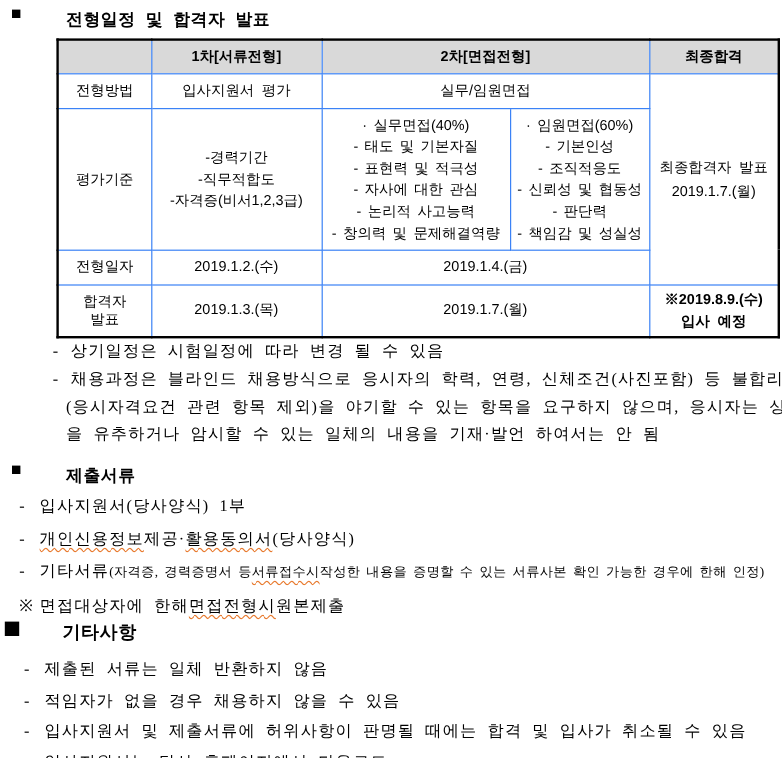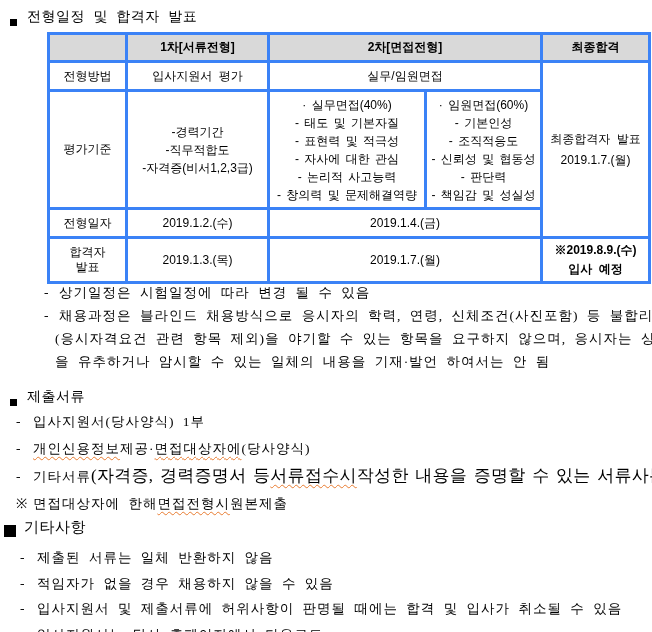--- a/index.html
+++ b/index.html
@@ -3,54 +3,54 @@
 <meta charset="utf-8">
 <style>
   * { margin:0; padding:0; box-sizing:border-box; }
   html,body { background:#fff; }
   .page {
     position:relative; width:652px; height:632px; background:#ffffff;
     color:#000; font-family:"Liberation Sans", sans-serif; overflow:hidden;
   }
 
   
-  .sec-head { position:absolute; display:flex; align-items:flex-end; font-weight:normal; }
+  .sec-head { position:absolute; display:flex; align-items:flex-start; font-weight:bold;gap:28px; }
   .sq-small { width:7px; height:7px; background:#000; margin-right:10px; flex:0 0 auto; }
   .sq-big { width:12px; height:12px; background:#000; margin-right:8px; flex:0 0 auto; }
   .head1 { left:10px; top:8px;  font-size:14px; letter-spacing:0.5px; word-spacing:4px; }
   .head2 { left:10px; top:388px; font-size:14px; letter-spacing:0.5px; }
   .head3 { left:4px;  top:518px; font-size:15px; letter-spacing:0.5px; }
 
   
   table.schedule {
     position:absolute; left:47px; top:32px;
     border-collapse:collapse; table-layout:fixed;
     border:2px solid #000; word-spacing:3px;
   }
   table.schedule td {
-    border:3px solid #3b82f6; text-align:center; vertical-align:middle;
+    border:1px solid #3b82f6; text-align:center; vertical-align:middle;
     font-size:12px; padding:2px 4px; overflow:hidden;
   }
   .hdr  { background:#d9d9d9; font-weight:bold; font-size:12.5px; }
   .rowlabel { font-weight:normal; font-size:12.5px; line-height:1.25; }
   .list-cell { text-align:left; font-size:11.5px; line-height:18px; padding:4px 4px 4px 7px; word-spacing:2px; }
   .twoline { line-height:1.7; }
   .bold-cell { font-weight:bold; line-height:1.6; }
 
   
   .serif { font-family:"Liberation Serif", serif; font-size:13.5px; letter-spacing:1px; word-spacing:4px; }
   .notes { position:absolute; left:44px; top:281px; }
   .notes .line { display:flex; line-height:23px; white-space:nowrap; }
   .prefix { display:inline-block; width:15px; flex:0 0 auto; }
   .notes .cont .prefix { width:11px; }
 
   .doc-items { position:absolute; left:16px; top:408px; }
   .doc-items .line { display:flex; line-height:27px; white-space:nowrap; align-items:baseline; }
   .doc-items .prefix { width:17px; }
-  .seg-small { font-size:17px; letter-spacing:0.3px; word-spacing:2px; }
+  .seg-small { font-size:11px; letter-spacing:0.3px; word-spacing:2px; }
   .sp {
     text-decoration:underline; text-decoration-style:wavy;
     text-decoration-color:#e87b30; text-decoration-thickness:1px;
     text-underline-offset:3px;
     text-align:center;
   }
 
   .other-items { position:absolute; left:20px; top:545px; }
   .other-items .line { display:flex; line-height:25.5px; white-space:nowrap; }
   .other-items .prefix { width:17px; }
@@ -158,21 +158,21 @@
   </div>
   <div class="doc-items serif">
     <div class="line">
       <span class="prefix">-</span>
       <span>입사지원서(당사양식) 1부</span>
     </div>
     <div class="line">
       <span class="prefix">-</span>
       <span class="sp">개인신용정보</span>
       <span> 제공·</span>
-      <span class="sp">면접대상자에</span>
+      <span class="sp">활용동의서</span>
       <span>(당사양식)</span>
     </div>
     <div class="line">
       <span class="prefix">-</span>
       <span>기타서류 </span>
       <span class="seg-small">(자격증, 경력증명서 등 </span>
       <span class="seg-small sp">서류접수시</span>
       <span class="seg-small"> 작성한 내용을 증명할 수 있는 서류사본 확인 가능한 경우에 한해 인정)</span>
     </div>
     <div class="line">

